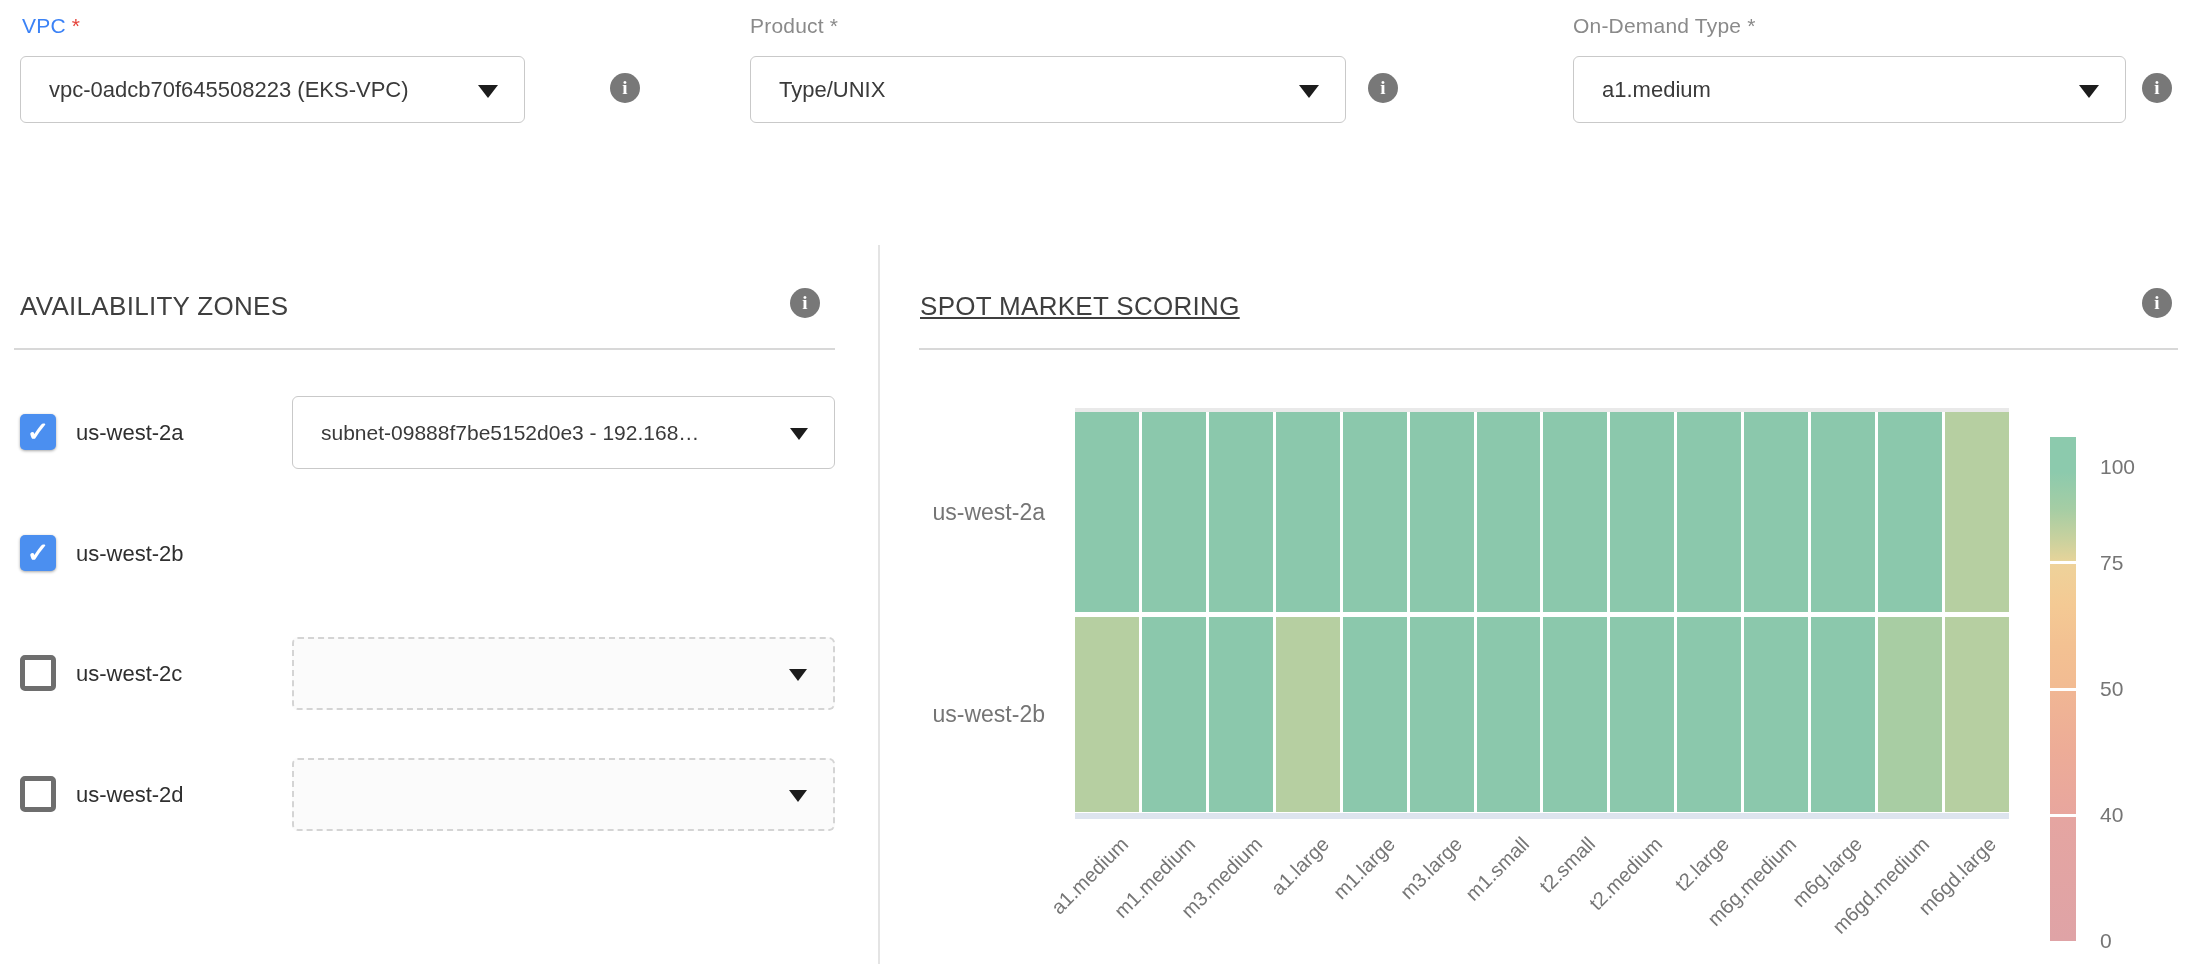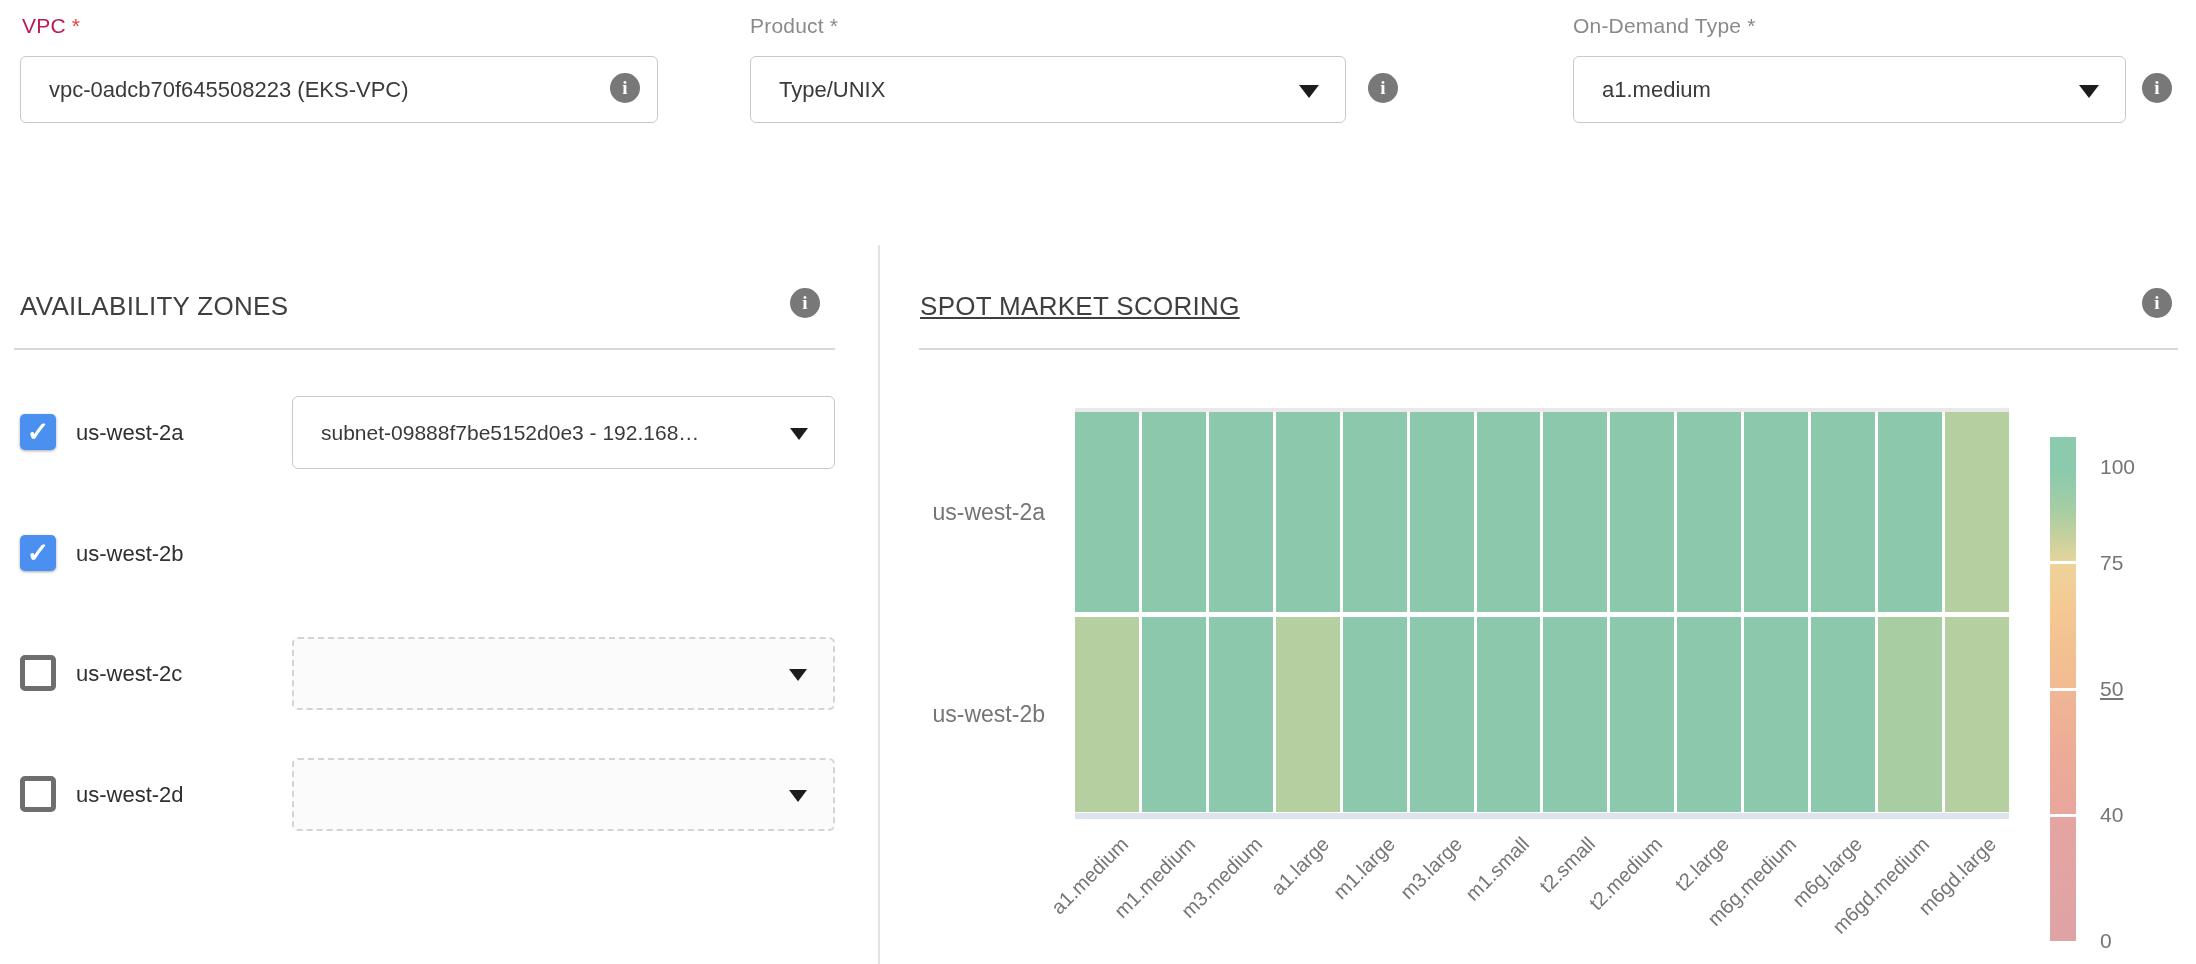--- a/index.html
+++ b/index.html
@@ -1,21 +1,21 @@
 <!DOCTYPE html>
 <html><head>
 <meta charset="utf-8">
 <style>
   * { margin:0; padding:0; box-sizing:border-box; }
   html,body { width:2196px; height:964px; background:#ffffff;
     font-family:"Liberation Sans", sans-serif; overflow:hidden; position:relative; }
 
   
   .flabel { position:absolute; top:14px; font-size:21px; color:#8a8a8a; letter-spacing:.2px; }
-  .flabel.blue .lab-text { color:#be185d;margin-top:12px; }
+  .flabel.blue .lab-text { color:#3b82f6;margin-top:12px; }
   .flabel .req { margin-left:6px; }
   .flabel.blue .req { color:#e5433a; }
   .selectbox { position:absolute; top:56px; height:67px; background:#fff;
     border:1.5px solid #c9c9c9; border-radius:6px; display:flex; align-items:center;
     padding:0 60px 0 28px; font-size:22px; color:#3a3a3a; cursor:pointer; }
   .selectbox .val { white-space:nowrap; overflow:hidden; text-overflow:ellipsis; }
   .caret { position:absolute; right:26px; top:50%; margin-top:-5px; width:0; height:0;
     border-left:10px solid transparent; border-right:10px solid transparent;
     border-top:13px solid #1c1c1c; }
   .infoicon { position:absolute; width:30px; height:30px; border-radius:50%;
@@ -64,21 +64,21 @@
   #legend-bar .seg { flex:1; }
   .legend-tick { position:absolute; left:2100px; font-size:21px; color:#757575;
     line-height:24px; }
 </style>
 </head>
 <body>
 
 <div class="flabel blue" style="left:22px;">
   <span class="lab-text">VPC</span><span class="req">*</span>
 </div>
-<div class="selectbox" style="left:20px; width:638px;">
+<div class="selectbox" style="left:20px; width:505px;">
   <span class="val">vpc-0adcb70f645508223 (EKS-VPC)</span>
   <span class="caret"></span>
 </div>
 <div class="infoicon" style="left:610px; top:73px;">i</div>
 
 <div class="flabel" style="left:750px;">
   <span class="lab-text">Product</span><span class="req">*</span>
 </div>
 <div class="selectbox" style="left:750px; width:596px;">
   <span class="val">Type/UNIX</span>
@@ -196,16 +196,16 @@
   </div>
 <div id="legend-bar">
     <div class="seg" style="background: linear-gradient(rgb(140, 202, 173) 0%, rgb(140, 202, 173) 28%, rgb(165, 205, 164) 58%, rgb(200, 209, 158) 82%, rgb(230, 212, 154) 100%);"></div>
     <div class="seg" style="background: linear-gradient(rgb(238, 210, 154) 0%, rgb(244, 202, 148) 32%, rgb(243, 193, 146) 66%, rgb(242, 187, 146) 100%);"></div>
     <div class="seg" style="background: linear-gradient(rgb(240, 182, 148) 0%, rgb(237, 172, 151) 48%, rgb(232, 166, 158) 100%);"></div>
     <div class="seg" style="background: linear-gradient(rgb(229, 165, 161) 0%, rgb(223, 163, 166) 100%);"></div>
   </div>
 <div id="legend-ticks">
     <div class="legend-tick" style="top: 425px; margin-top: 30px;">100</div>
     <div class="legend-tick" style="top: 551px;">75</div>
-    <div class="legend-tick" style="top: 677px; text-decoration: underline;">50</div>
+    <div class="legend-tick" style="top: 677px;">50</div>
     <div class="legend-tick" style="top: 803px;">40</div>
     <div class="legend-tick" style="top: 929px;">0</div>
   </div>
 
 </body></html>

